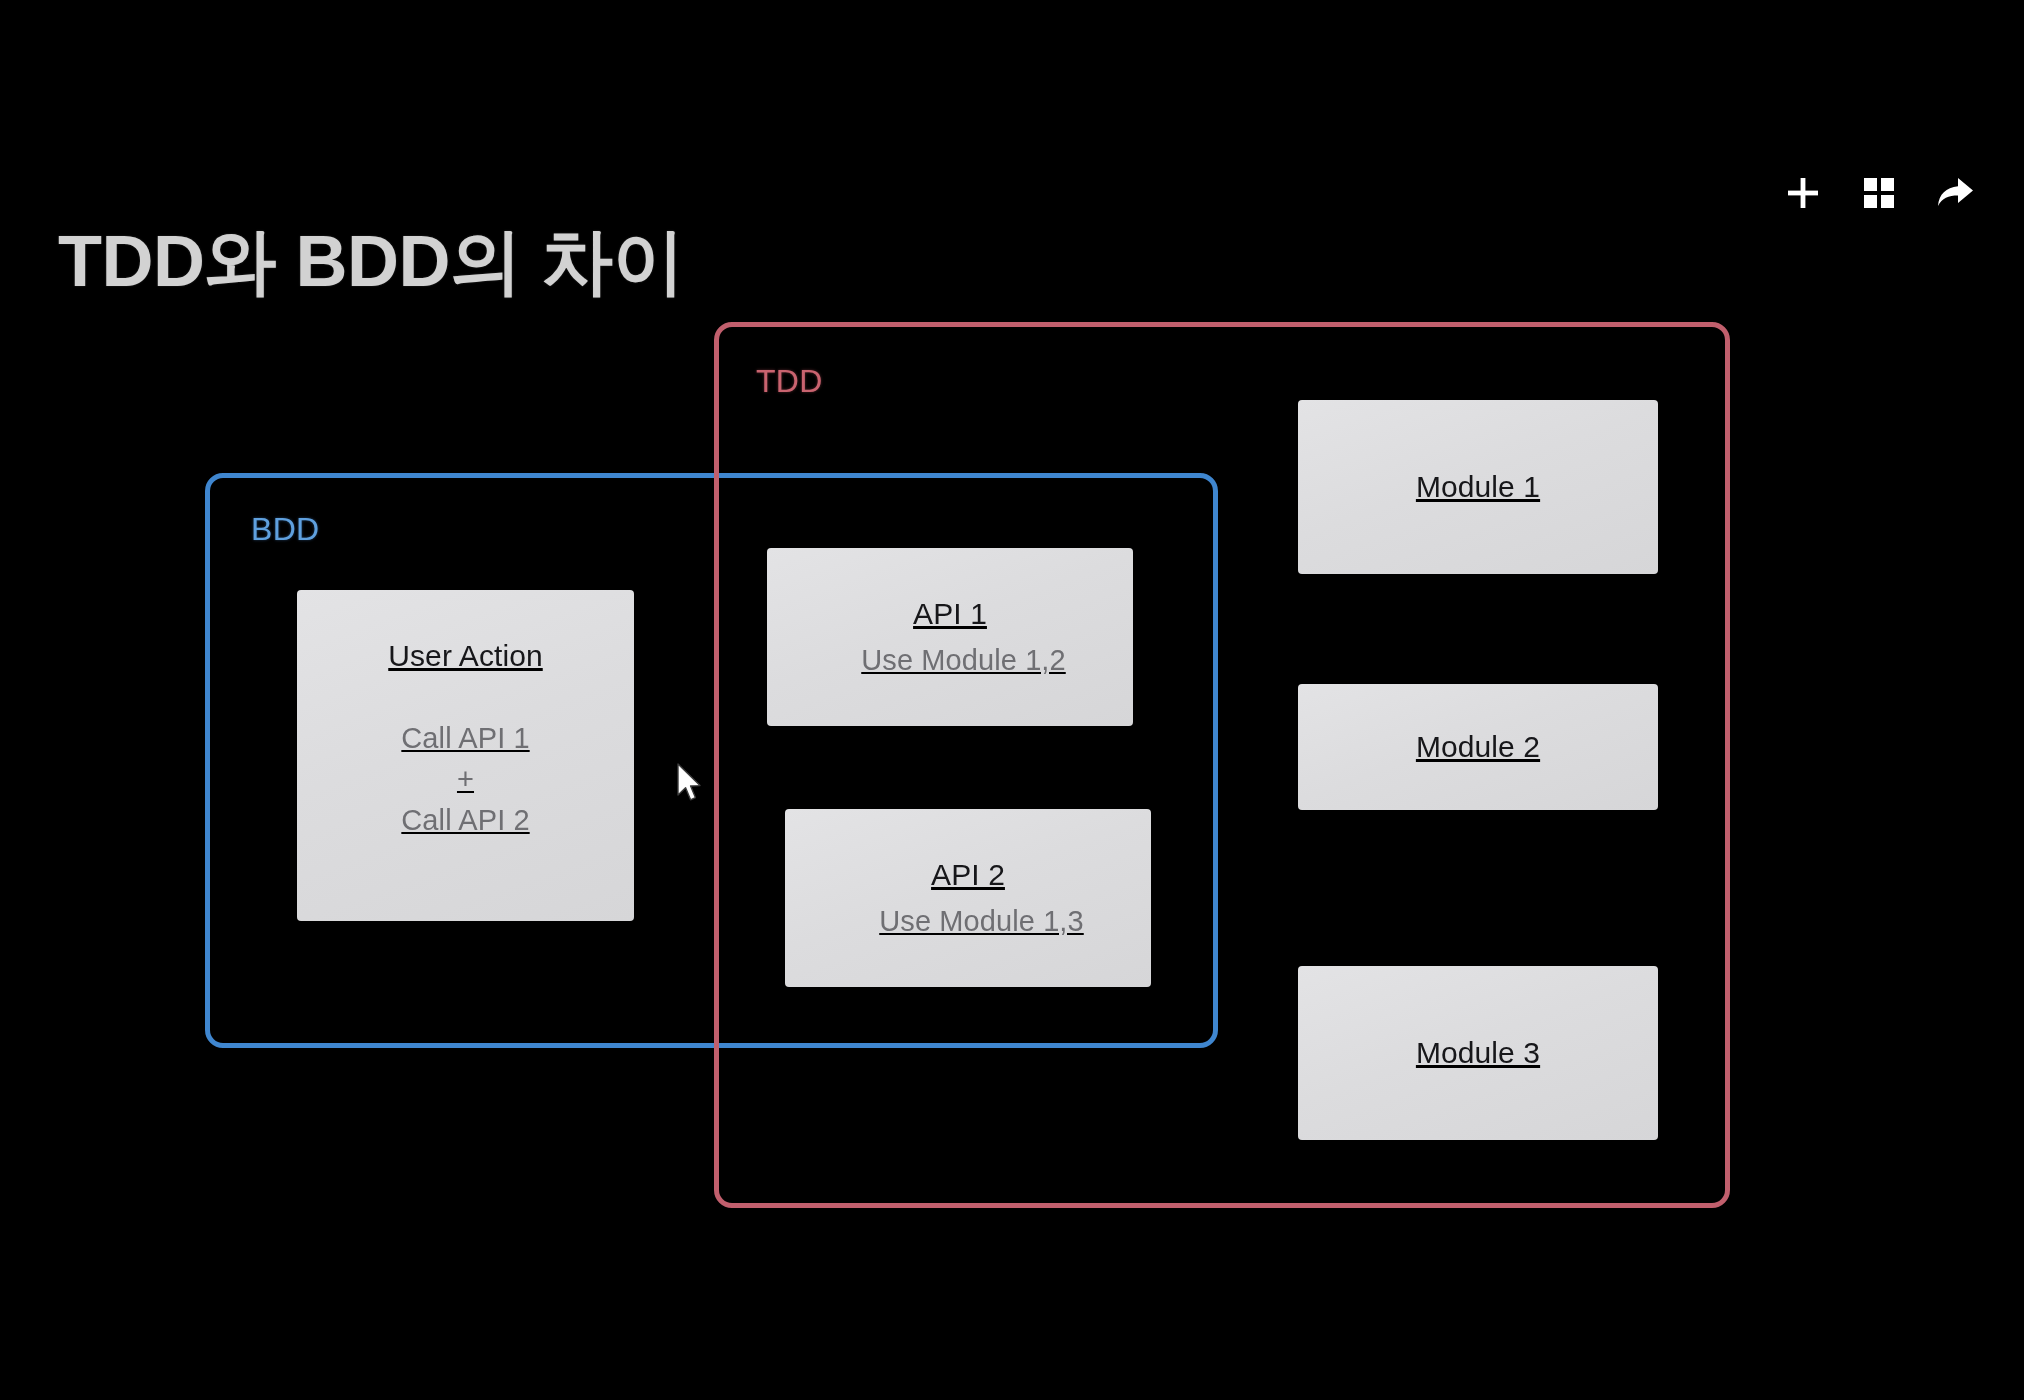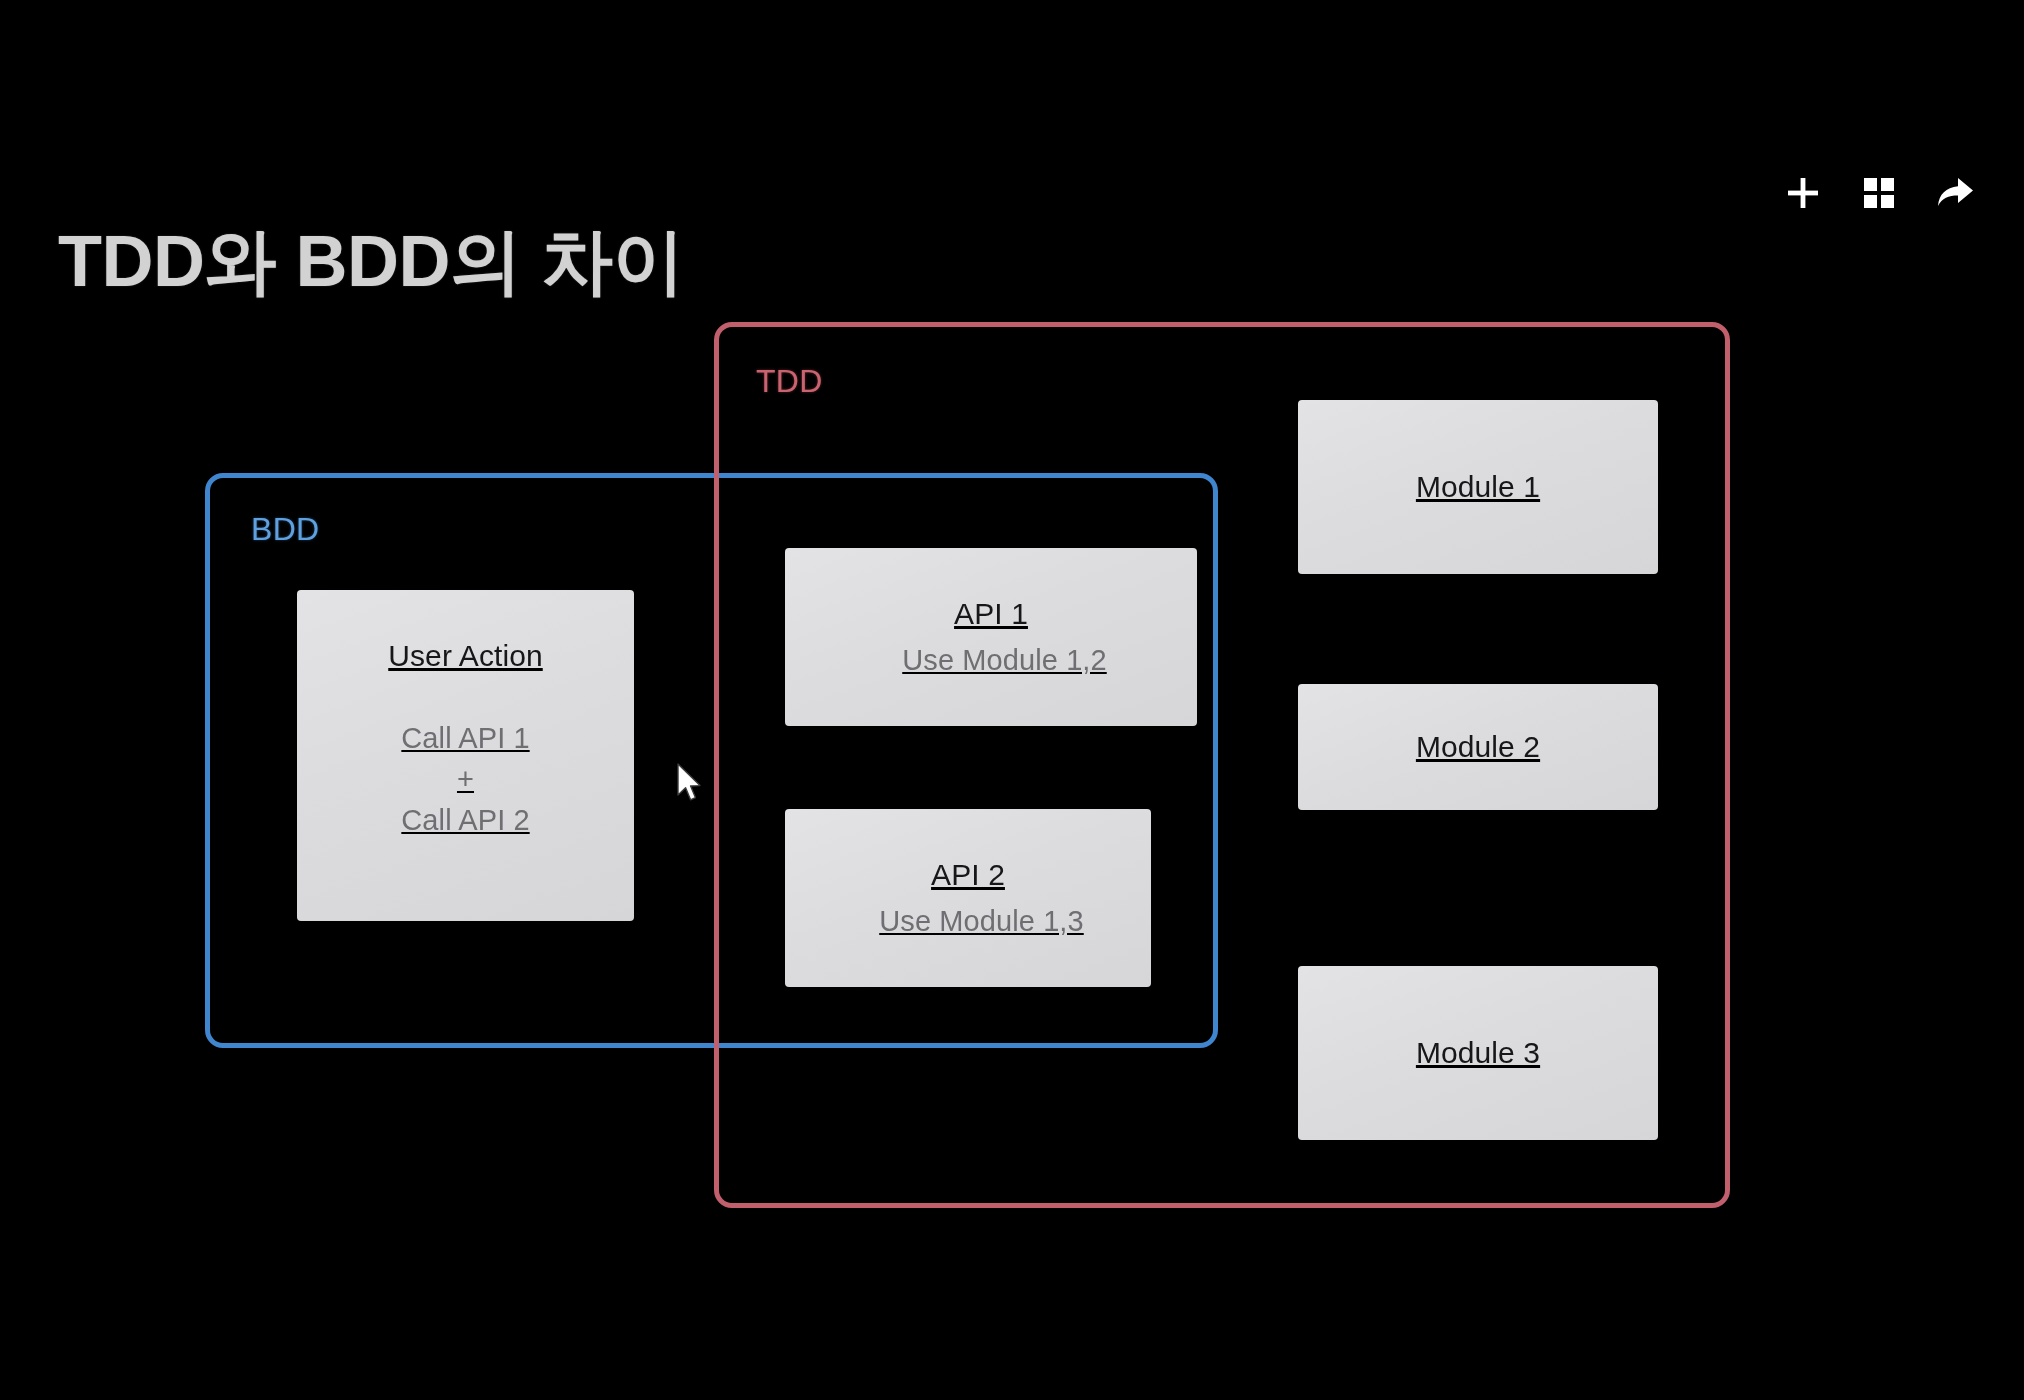--- a/index.html
+++ b/index.html
@@ -143,23 +143,23 @@
     justify-content: flex-start;
     padding-top: 47px;
     text-align: right;
   }
   #user-action-card .card-title { margin-bottom: 44px; }
   #user-action-card .card-sub { margin: 0; }
   #user-action-card .ua-plus { margin: 3px 0; }
 
   
   #api1-card {
-    left: 785px;
+    left: 767px;
     top: 548px;
-    width: 412px;
+    width: 366px;
     height: 178px;
   }
   #api2-card {
     left: 785px;
     top: 809px;
     width: 366px;
     height: 178px;
   }
   .api-title { margin-bottom: 8px; }
 

